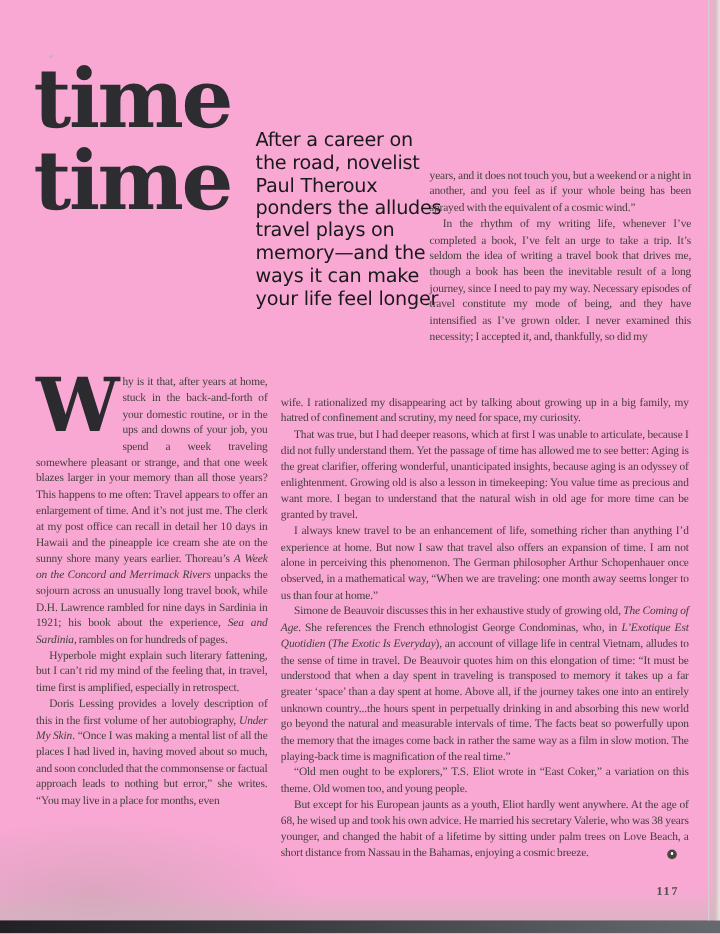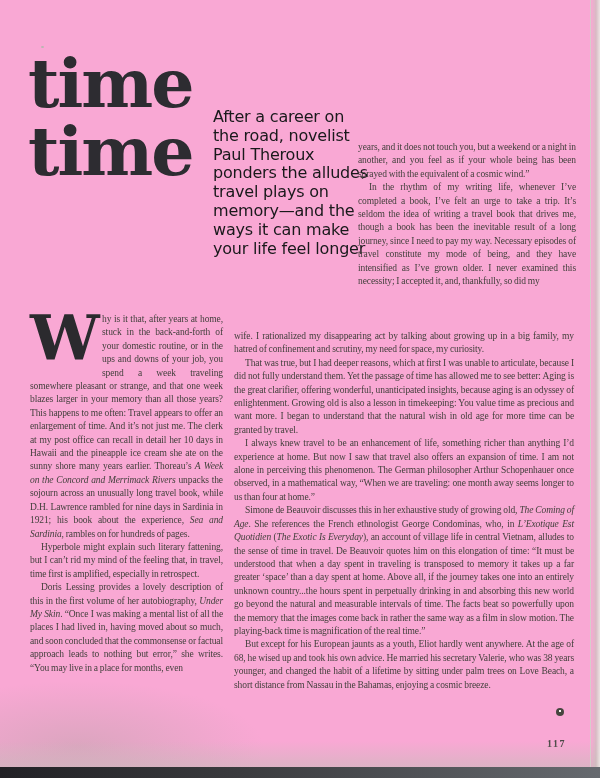--- a/index.html
+++ b/index.html
@@ -94,20 +94,21 @@
     <p><span class="dropcap">W</span><span>hy is it that, after years at home, stuck in the back-and-forth of your domestic routine, or in the ups and downs of your job, you spend a week traveling somewhere pleasant or strange, and that one week blazes larger in your memory than all those years? This happens to me often: Travel appears to offer an enlargement of time. And it’s not just me. The clerk at my post office can recall in detail her 10 days in Hawaii and the pineapple ice cream she ate on the sunny shore many years earlier. Thoreau’s <i>A Week on the Concord and Merrimack Rivers</i> unpacks the sojourn across an unusually long travel book, while D.H. Lawrence rambled for nine days in Sardinia in 1921; his book about the experience, <i>Sea and Sardinia</i>, rambles on for hundreds of pages.</span></p>
     <p class="ind">Hyperbole might explain such literary fattening, but I can’t rid my mind of the feeling that, in travel, time first is amplified, especially in retrospect.</p>
     <p class="ind">Doris Lessing provides a lovely description of this in the first volume of her autobiography, <i>Under My Skin</i>. “Once I was making a mental list of all the places I had lived in, having moved about so much, and soon concluded that the commonsense or factual approach leads to nothing but error,” she writes. “You may live in a place for months, even</p>
   </div>
 
   <div class="col col-wide">
     <p>wife. I rationalized my disappearing act by talking about growing up in a big family, my hatred of confinement and scrutiny, my need for space, my curiosity.</p>
     <p class="ind">That was true, but I had deeper reasons, which at first I was unable to articulate, because I did not fully understand them. Yet the passage of time has allowed me to see better: Aging is the great clarifier, offering wonderful, unanticipated insights, because aging is an odyssey of enlightenment. Growing old is also a lesson in timekeeping: You value time as precious and want more. I began to understand that the natural wish in old age for more time can be granted by travel.</p>
     <p class="ind">I always knew travel to be an enhancement of life, something richer than anything I’d experience at home. But now I saw that travel also offers an expansion of time. I am not alone in perceiving this phenomenon. The German philosopher Arthur Schopenhauer once observed, in a mathematical way, “When we are traveling: one month away seems longer to us than four at home.”</p>
     <p class="ind">Simone de Beauvoir discusses this in her exhaustive study of growing old, <i>The Coming of Age</i>. She references the French ethnologist George Condominas, who, in <i>L’Exotique Est Quotidien</i> (<i>The Exotic Is Everyday</i>), an account of village life in central Vietnam, alludes to the sense of time in travel. De Beauvoir quotes him on this elongation of time: “It must be understood that when a day spent in traveling is transposed to memory it takes up a far greater ‘space’ than a day spent at home. Above all, if the journey takes one into an entirely unknown country...the hours spent in perpetually drinking in and absorbing this new world go beyond the natural and measurable intervals of time. The facts beat so powerfully upon the memory that the images come back in rather the same way as a film in slow motion. The playing-back time is magnification of the real time.”</p>
+    <p class="ind">“Old men ought to be explorers,” T.S. Eliot wrote in “East Coker,” a variation on this theme. Old women too, and young people.</p>
     <p class="ind">But except for his European jaunts as a youth, Eliot hardly went anywhere. At the age of 68, he wised up and took his own advice. He married his secretary Valerie, who was 38 years younger, and changed the habit of a lifetime by sitting under palm trees on Love Beach, a short distance from Nassau in the Bahamas, enjoying a cosmic breeze.</p>
   </div>
 
   <span class="endmark"></span>
   <div class="pagenum">117</div>
 
   <div class="smudge"></div>
   <div class="bottom-fade"></div>
   <div class="bottom-band"></div>
   <div class="right-edge"></div>

